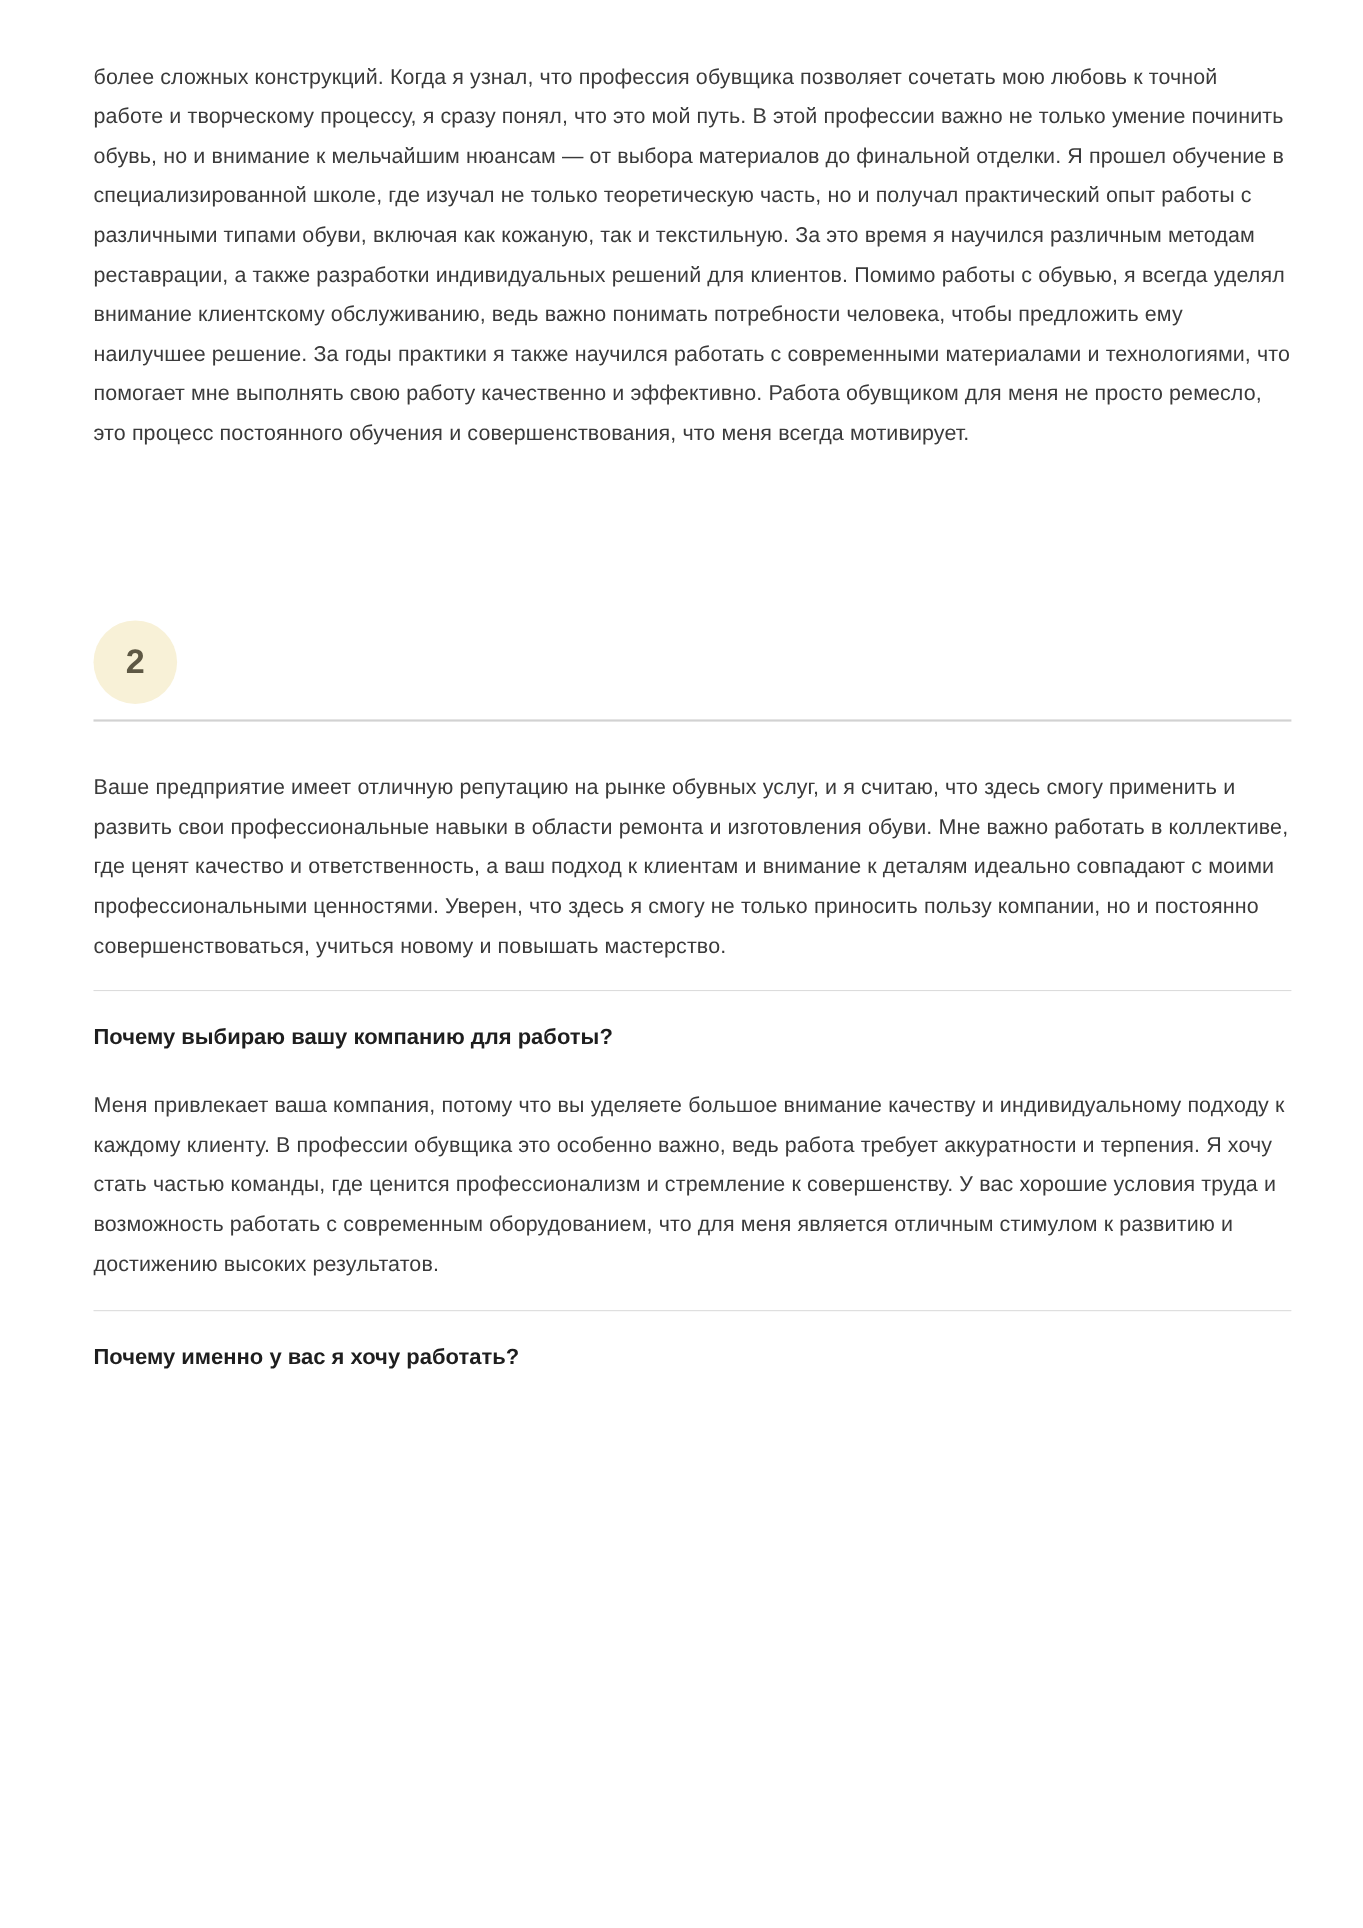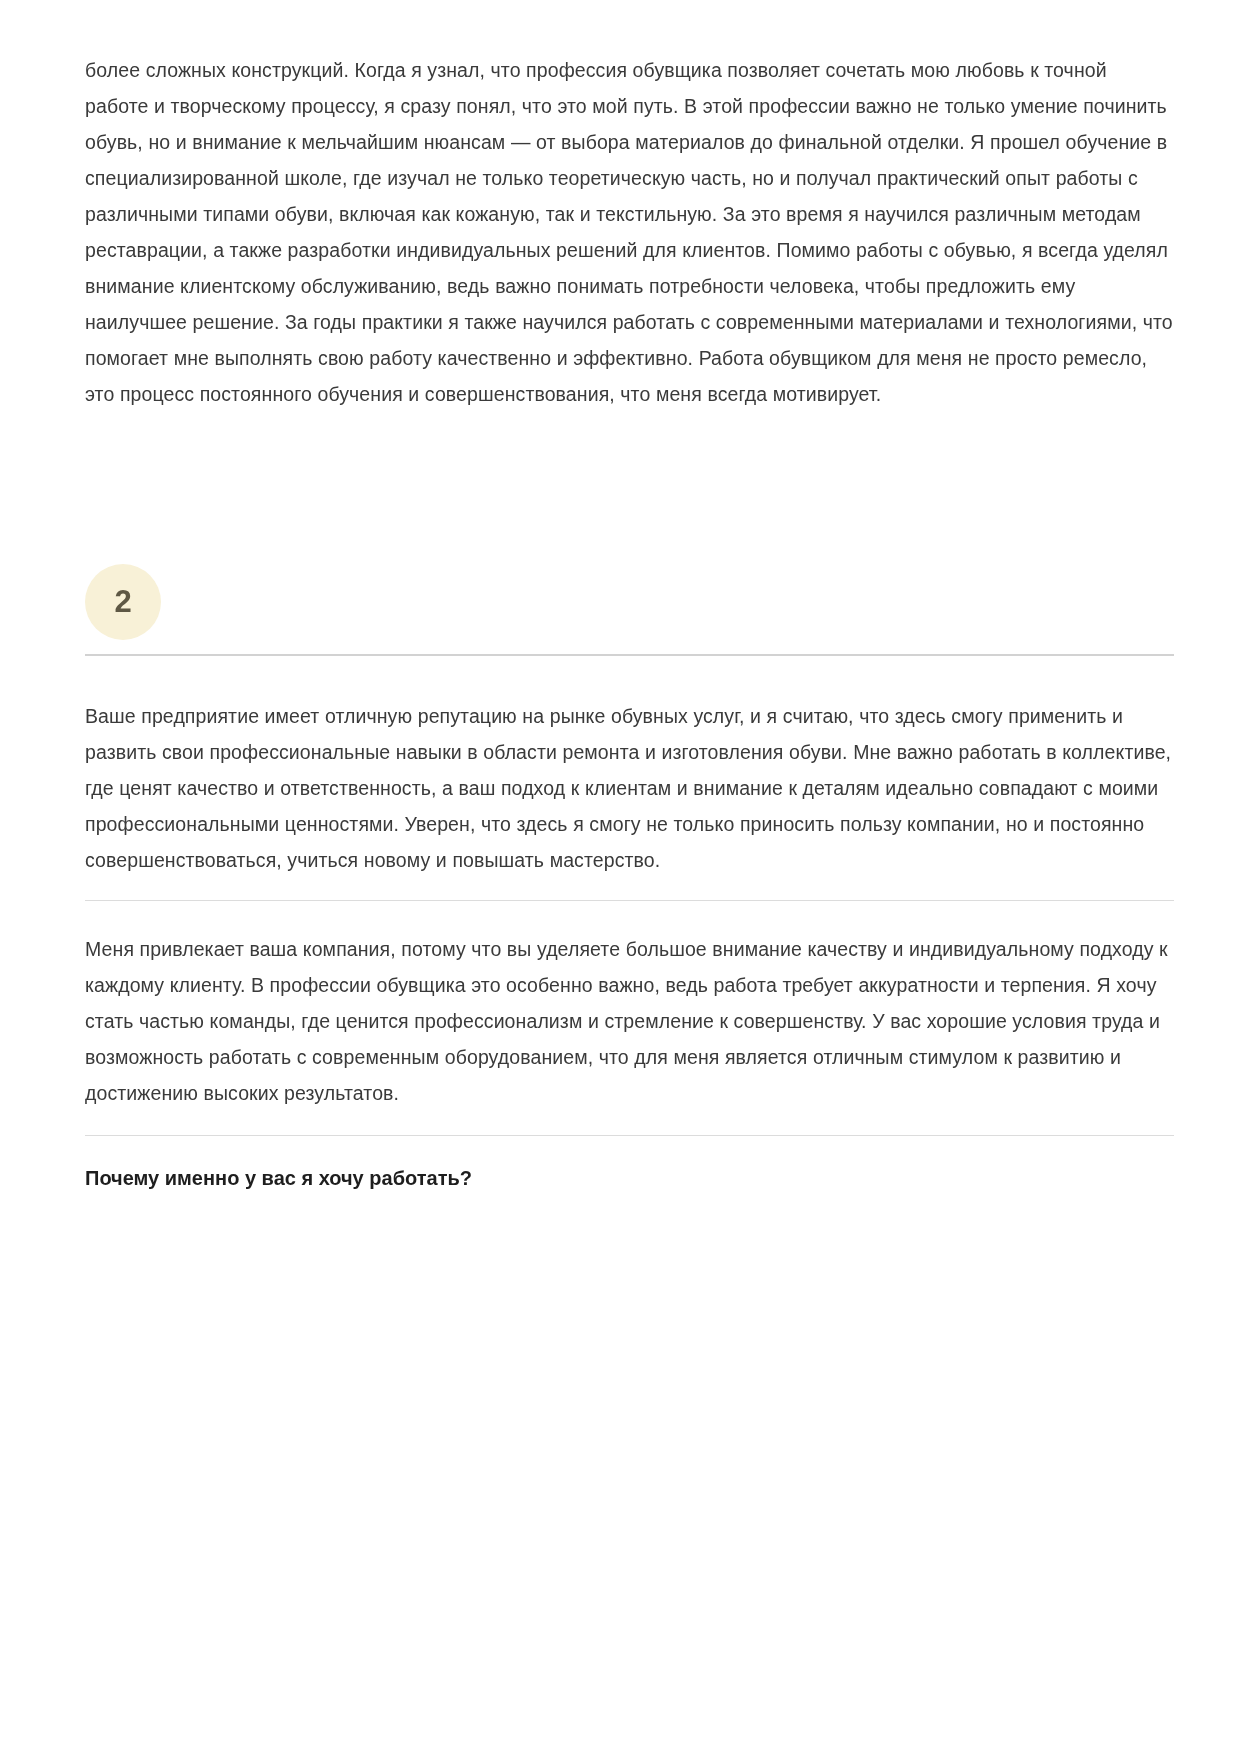--- a/index.html
+++ b/index.html
@@ -107,20 +107,21 @@
     <div class="section-header">
       <div class="section-badge">2</div>
     </div>
 
     <hr class="rule-strong">
 
     <p class="body-text lead-paragraph">Ваше предприятие имеет отличную репутацию на рынке обувных услуг, и я считаю, что здесь смогу применить и развить свои профессиональные навыки в области ремонта и изготовления обуви. Мне важно работать в коллективе, где ценят качество и ответственность, а ваш подход к клиентам и внимание к деталям идеально совпадают с моими профессиональными ценностями. Уверен, что здесь я смогу не только приносить пользу компании, но и постоянно совершенствоваться, учиться новому и повышать мастерство.</p>
 
     <hr class="rule rule-after-lead">
 
+    <h3 class="subheading">Почему выбираю вашу компанию для работы?</h3>
 
     <p class="body-text sub-paragraph">Меня привлекает ваша компания, потому что вы уделяете большое внимание качеству и индивидуальному подходу к каждому клиенту. В профессии обувщика это особенно важно, ведь работа требует аккуратности и терпения. Я хочу стать частью команды, где ценится профессионализм и стремление к совершенству. У вас хорошие условия труда и возможность работать с современным оборудованием, что для меня является отличным стимулом к развитию и достижению высоких результатов.</p>
 
     <hr class="rule">
 
     <h3 class="subheading">Почему именно у вас я хочу работать?</h3>
 
   </div>
 
   <div class="bottom-highlight">Почему именно у вас я хочу работать?</div>

